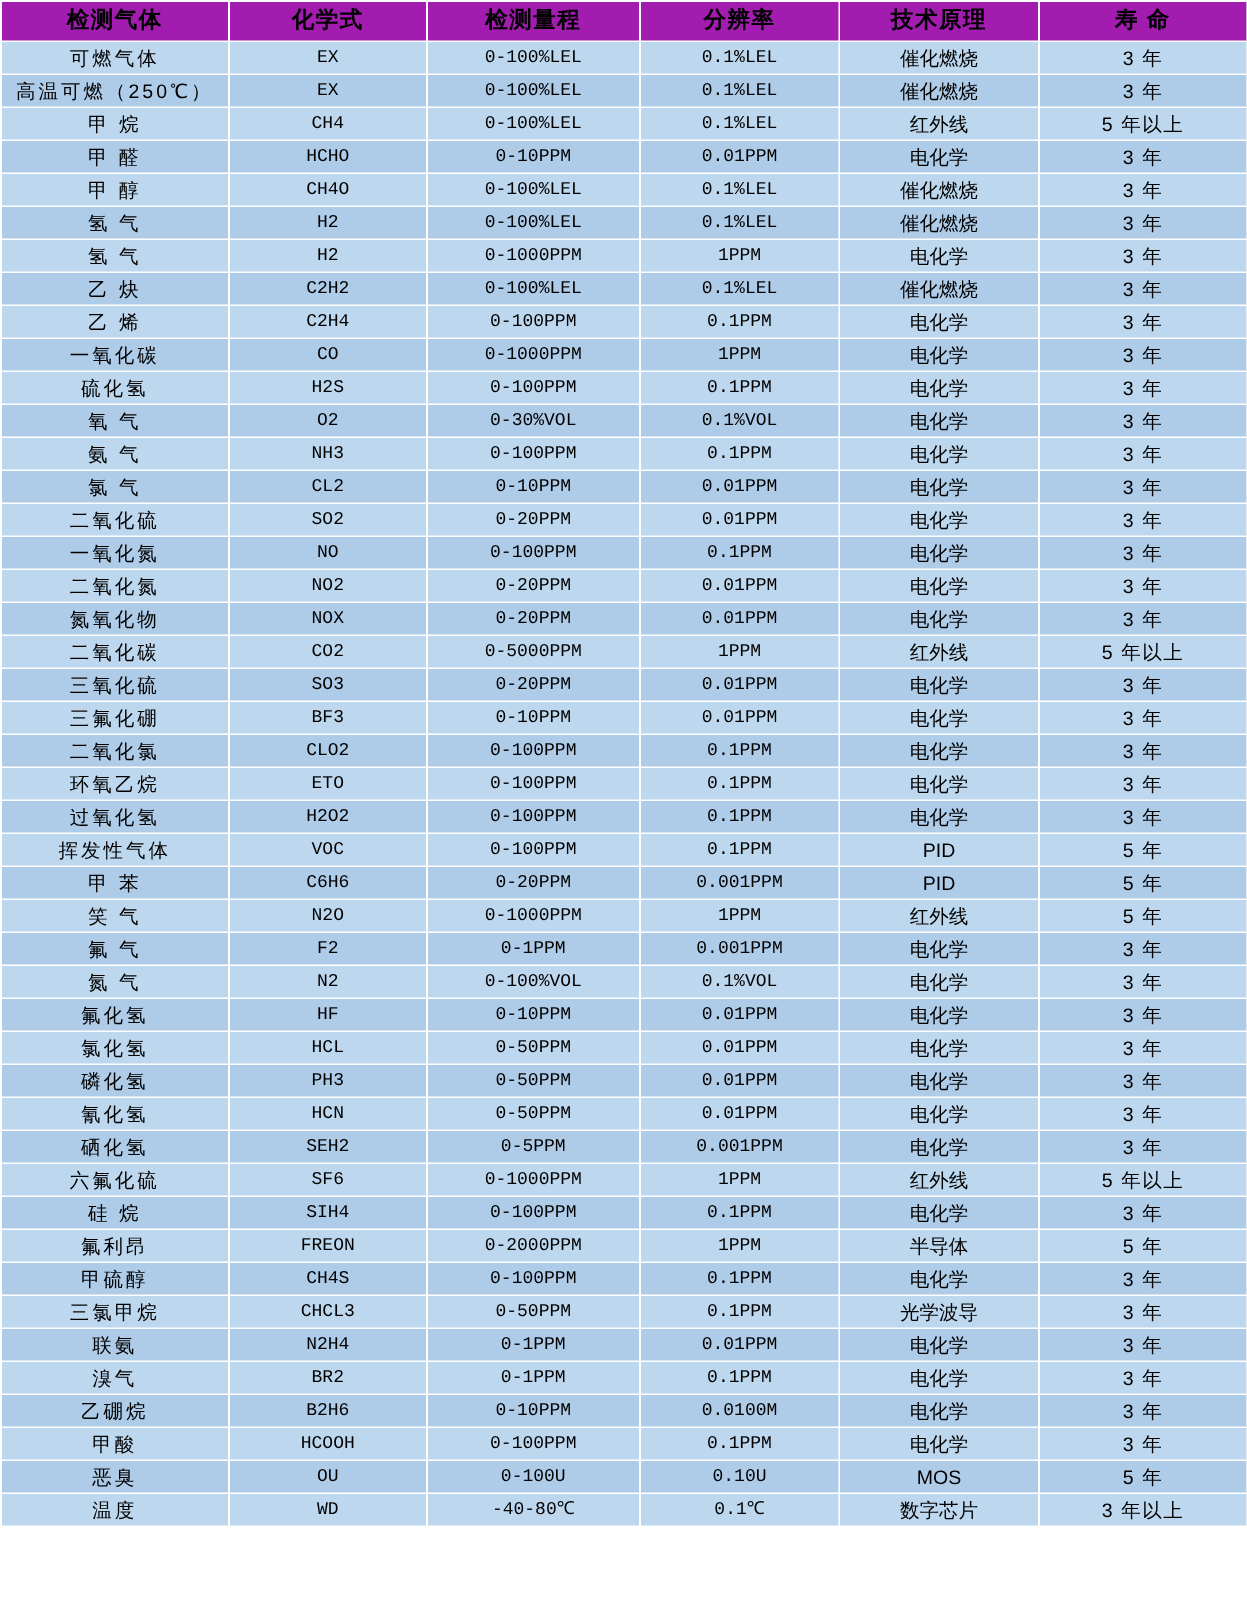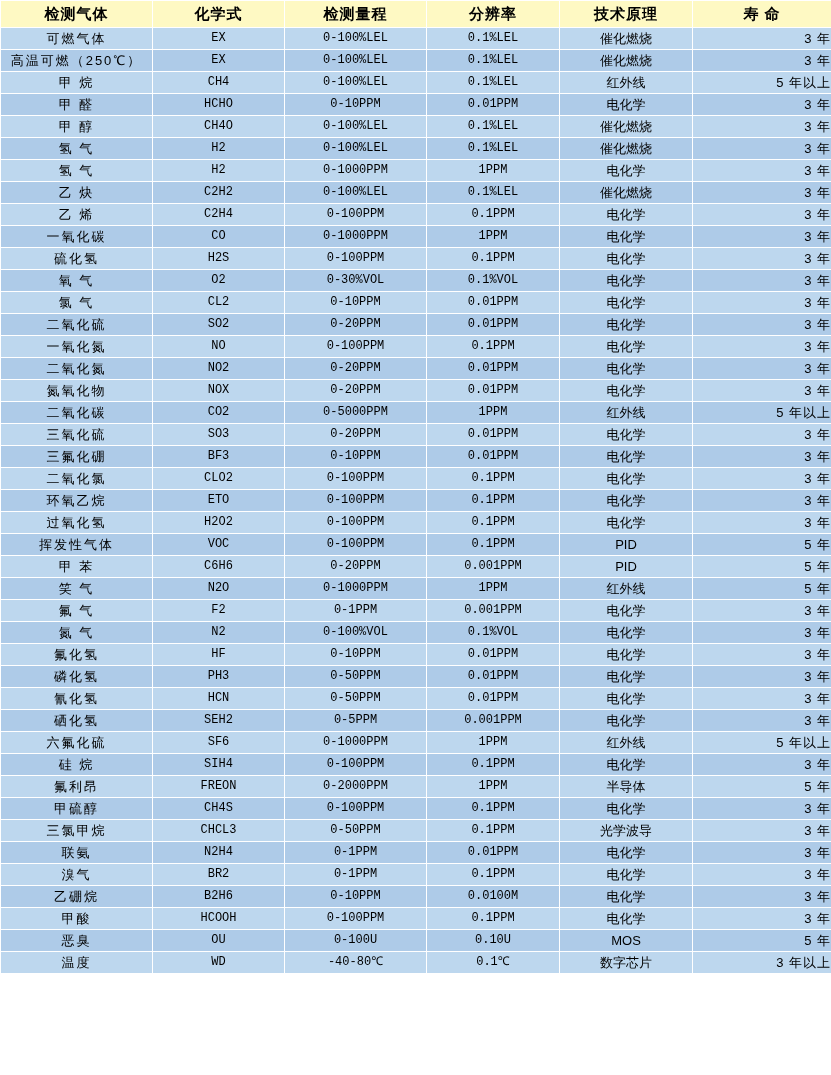--- a/index.html
+++ b/index.html
@@ -29,21 +29,21 @@
     text-align: center;
     vertical-align: middle;
     color: #000000;
     padding: 0;
     height: 21px;
     line-height: 21px;
     overflow: hidden;
     white-space: nowrap;
   }
   #gas-table thead th {
-    background: #fef9c3;
+    background: #a21caf;
     font-size: 15px;
     font-weight: bold;
     height: 26px;
     line-height: 26px;
     letter-spacing: 1px;
   }
   #gas-table tbody td {
     background: #bdd7ee;
     font-size: 13px;
   }
@@ -54,21 +54,20 @@
     letter-spacing: 2px;
     margin-left: 12px;
   }
   #gas-table tbody td.mono {
     font-family: "Liberation Mono", monospace;
     font-size: 12px;
     letter-spacing: 0px;
   }
   #gas-table tbody td.life {
     letter-spacing: 1px;
-    text-align: right;
   }
 </style>
 </head>
 <body>
 
 <table id="gas-table">
   <colgroup>
     <col class="c0">
       <col class="c1">
       <col class="c2">
@@ -177,20 +176,28 @@
       </tr>
       <tr>
         <td class="name">氧 气</td>
         <td class="mono">O2</td>
         <td class="mono">0-30%VOL</td>
         <td class="mono">0.1%VOL</td>
         <td class="principle">电化学</td>
         <td class="life">3 年</td>
       </tr>
       <tr>
+        <td class="name">氨 气</td>
+        <td class="mono">NH3</td>
+        <td class="mono">0-100PPM</td>
+        <td class="mono">0.1PPM</td>
+        <td class="principle">电化学</td>
+        <td class="life">3 年</td>
+      </tr>
+      <tr>
         <td class="name">氯 气</td>
         <td class="mono">CL2</td>
         <td class="mono">0-10PPM</td>
         <td class="mono">0.01PPM</td>
         <td class="principle">电化学</td>
         <td class="life">3 年</td>
       </tr>
       <tr>
         <td class="name">二氧化硫</td>
         <td class="mono">SO2</td>
@@ -313,20 +320,28 @@
       </tr>
       <tr>
         <td class="name">氟化氢</td>
         <td class="mono">HF</td>
         <td class="mono">0-10PPM</td>
         <td class="mono">0.01PPM</td>
         <td class="principle">电化学</td>
         <td class="life">3 年</td>
       </tr>
       <tr>
+        <td class="name">氯化氢</td>
+        <td class="mono">HCL</td>
+        <td class="mono">0-50PPM</td>
+        <td class="mono">0.01PPM</td>
+        <td class="principle">电化学</td>
+        <td class="life">3 年</td>
+      </tr>
+      <tr>
         <td class="name">磷化氢</td>
         <td class="mono">PH3</td>
         <td class="mono">0-50PPM</td>
         <td class="mono">0.01PPM</td>
         <td class="principle">电化学</td>
         <td class="life">3 年</td>
       </tr>
       <tr>
         <td class="name">氰化氢</td>
         <td class="mono">HCN</td>

